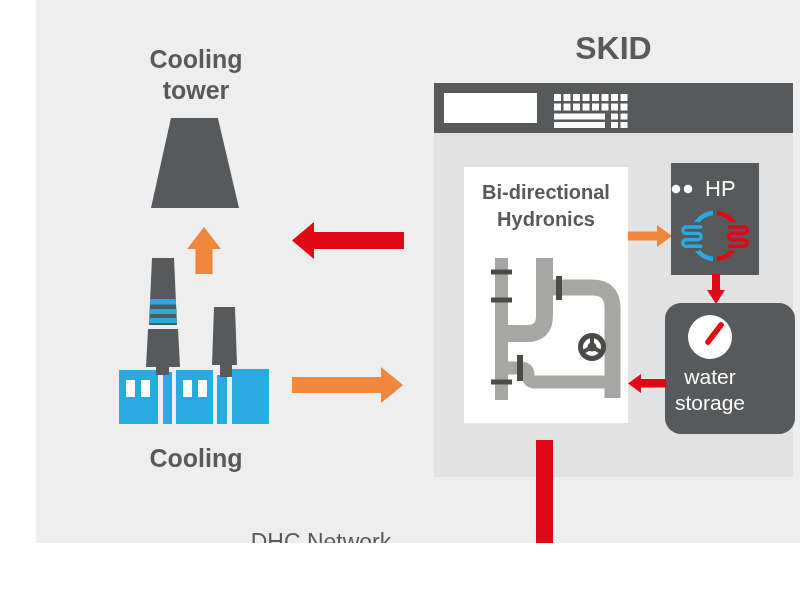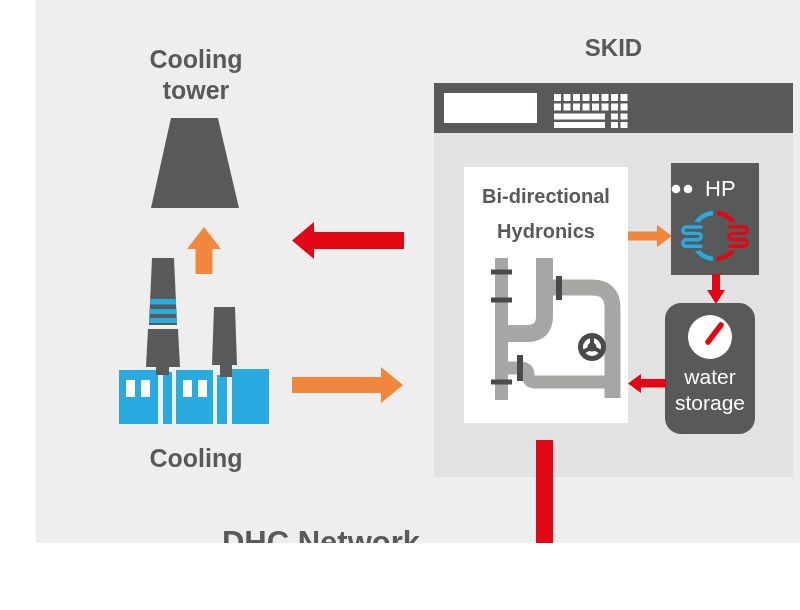--- a/index.html
+++ b/index.html
@@ -7,46 +7,46 @@
     --orange:#F0873D; --red:#E20715; --teal:#3CA189;
     --pipe:#A6A6A5; --pipe_dark:#4A4A49; --white:#FFFFFF;
   }
   html,body{margin:0;padding:0;}
   body{font-family:"Liberation Sans","DejaVu Sans",sans-serif;background:#fff;}
   .canvas{position:relative;width:800px;height:543px;background:var(--bg);overflow:hidden;margin-left:36px;}
   .abs{position:absolute;}
   .preline{white-space:pre-line;}
   .lbl{color:var(--dark);text-align:center;}
   .lbl-node{font-size:25px;font-weight:600;line-height:31px;}
-  .lbl-title{font-size:24px;font-weight:700;line-height:32px;}
-  .lbl-dhc{font-size:31px;font-weight:700;line-height:31px;}
+  .lbl-title{font-size:32px;font-weight:700;line-height:32px;}
+  .lbl-dhc{font-size:23px;font-weight:400;line-height:31px;}
 
   .footer-strip{left:0;top:594px;width:800px;height:16px;background:#F3F2F2;}
 
   
   .skid-panel{left:398px;top:83px;width:359px;height:394px;background:var(--panel);}
   .skid-header{position:absolute;left:0;top:0;width:359px;height:50px;background:var(--dark);}
   .skid-screen{position:absolute;left:10px;top:10px;width:93px;height:30px;background:var(--white);}
   .skid-keypad{position:absolute;left:120px;top:11px;}
 
   
   .hydronics-box{left:428px;top:167px;width:164px;height:256px;background:var(--white);}
   .hydronics-title{position:absolute;left:0;top:12px;width:164px;text-align:center;
-    font-size:20px;font-weight:600;line-height:35px;color:var(--dark);}
+    font-size:20px;font-weight:600;line-height:27px;color:var(--dark);}
   .pipes-svg{position:absolute;left:0;top:0;}
 
   
   .hp-box{left:635px;top:163px;width:88px;height:112px;background:var(--dark);}
   .hp-head{position:absolute;left:0;top:15px;width:88px;display:flex;align-items:center;
     justify-content:flex-start;gap:9px;}
   .hp-label{color:var(--white);font-size:22px;font-weight:400;line-height:22px;}
   .hp-icon{position:absolute;left:0;top:0;}
 
   
-  .storage-box{left:629px;top:303px;width:90px;height:131px;background:var(--dark);border-radius:16px;}
+  .storage-box{left:629px;top:303px;width:90px;height:131px;background:var(--dark);border-radius:16px;padding-left:40px;}
   .gauge-icon{position:absolute;left:22px;top:11px;}
   .storage-label{position:absolute;left:0;top:61px;width:90px;text-align:center;color:var(--white);
     font-size:21px;font-weight:400;line-height:26px;}
 
   
   .tower-shape{left:115px;top:118px;width:88px;height:90px;background:var(--dark);
     clip-path:polygon(22.7% 0,76% 0,100% 100%,0 100%);}
 
   .f-dark{fill:var(--dark);} .f-red{fill:var(--red);} .f-orange{fill:var(--orange);}
   .f-teal{fill:var(--teal);} .f-blue{fill:var(--blue);} .f-white{fill:var(--white);}

